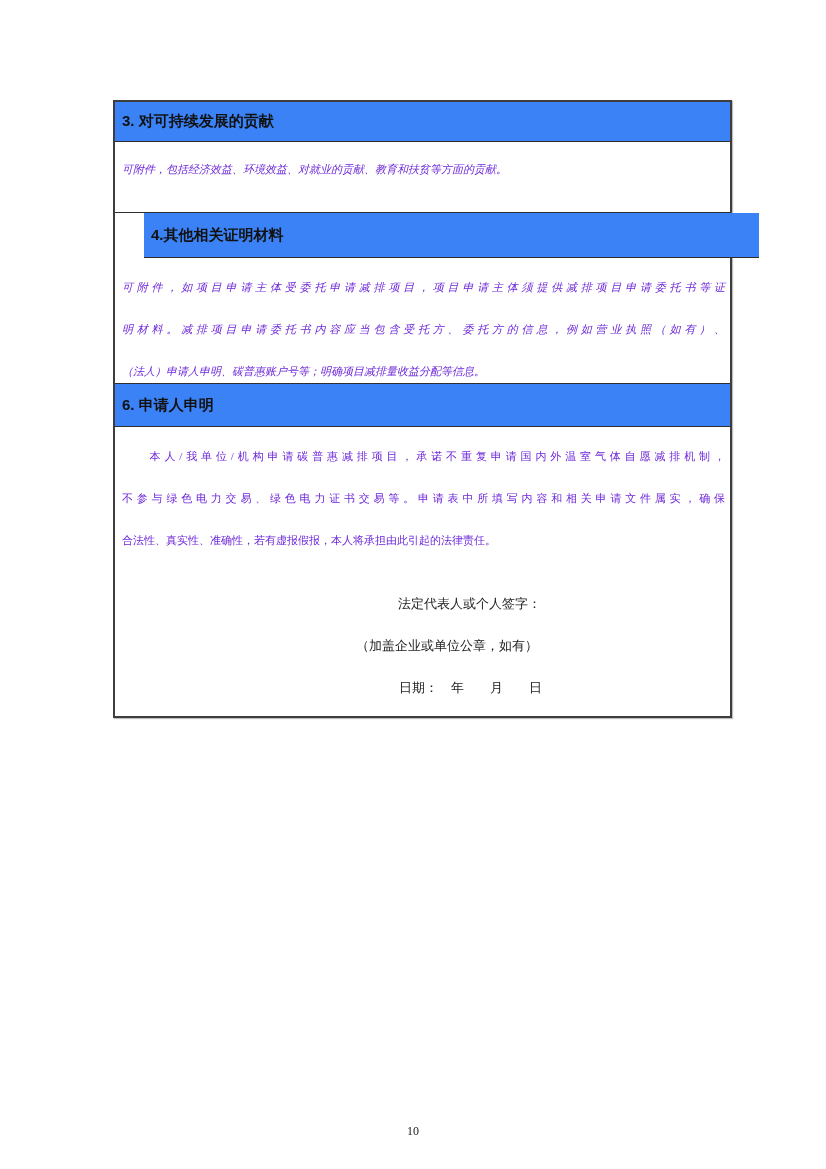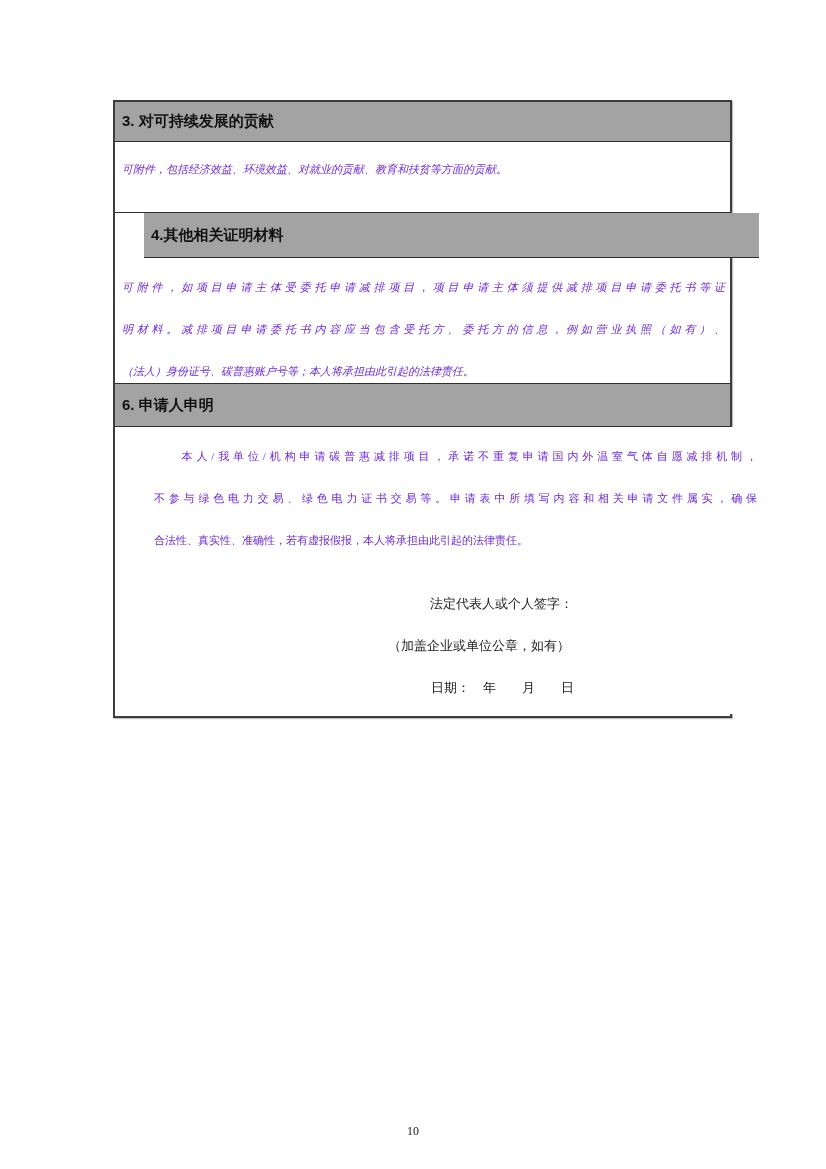--- a/index.html
+++ b/index.html
@@ -13,23 +13,23 @@
   }
   .doc-table {
     position: absolute;
     left: 113px; top: 100px;
     width: 619px; height: 618px;
     border: 2px solid #3d3d3d;
     box-shadow: 1px 1px 1px rgba(0,0,0,0.25);
     background: #ffffff;
   }
   .row { width: 100%; border-bottom: 1.5px solid #2e2e2e; }
-  .row:last-child { border-bottom: none; margin-left: 32px; }
+  .row:last-child { border-bottom: none; }
   .header-row {
-    background: #a3a3a3;
+    background: #3b82f6;
     display: flex;
     align-items: center;
     padding-left: 7px;
     font-family: "Liberation Sans", "DejaVu Sans", sans-serif;
     font-weight: bold;
     font-size: 15px;
     color: #111111;
   }
   .content-row { background: #ffffff; padding: 0 5px 0 7px; }
   .h3 { height: 40px; }
@@ -80,21 +80,21 @@
     <div class="row content-row c3">
       <div class="line italic">可附件，包括经济效益、环境效益、对就业的贡献、教育和扶贫等方面的贡献。</div>
     </div>
 
     <div class="row header-row h4">
       <span>4.其他相关证明材料</span>
     </div>
     <div class="row content-row c4">
       <div class="line italic just">可附件，如项目申请主体受委托申请减排项目，项目申请主体须提供减排项目申请委托书等证</div>
       <div class="line italic just">明材料。减排项目申请委托书内容应当包含受托方、委托方的信息，例如营业执照（如有）、</div>
-      <div class="line italic">（法人）身份证号、碳普惠账户号等；本人将承担由此引起的法律责任。</div>
+      <div class="line italic">（法人）申请人申明、碳普惠账户号等；明确项目减排量收益分配等信息。</div>
     </div>
 
     <div class="row header-row h5">
       <span>6. 申请人申明</span>
     </div>
     <div class="row content-row c5">
       <div class="para">
         <div class="line indent just">本人/我单位/机构申请碳普惠减排项目，承诺不重复申请国内外温室气体自愿减排机制，</div>
         <div class="line just">不参与绿色电力交易、绿色电力证书交易等。申请表中所填写内容和相关申请文件属实，确保</div>
         <div class="line">合法性、真实性、准确性，若有虚报假报，本人将承担由此引起的法律责任。</div>

